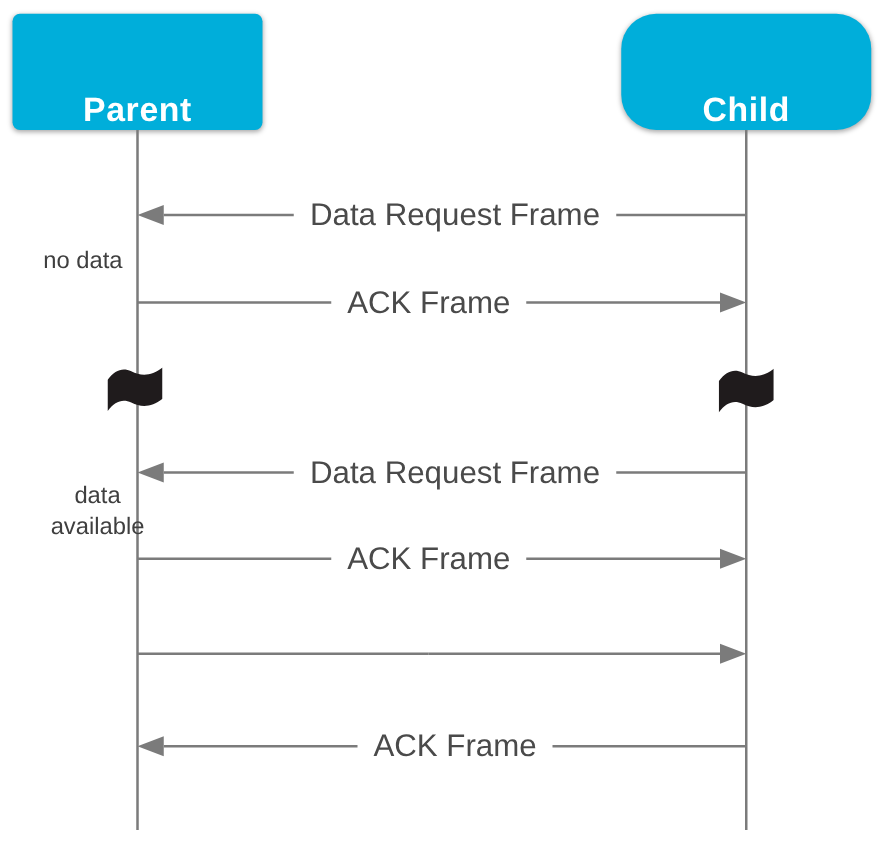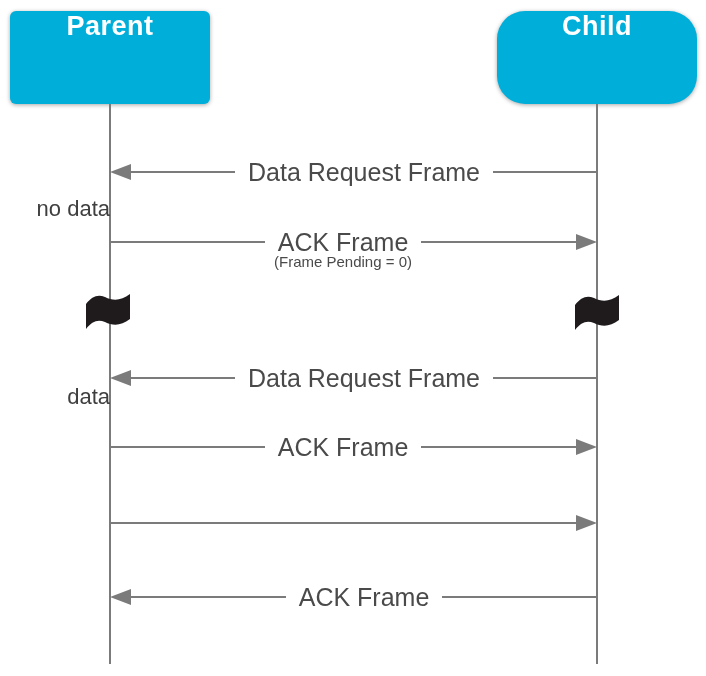--- a/index.html
+++ b/index.html
@@ -16,21 +16,21 @@
   
   .actor-box {
     position: absolute;
     top: 11px;
     width: 200px;
     height: 93px;
     background: var(--actor-fill, #00AEDA);
     border-radius: 6px;
     box-shadow: 0 1px 4px rgba(0,0,0,0.35);
     display: flex;
-    align-items: flex-start;
+    align-items: flex-end;
     justify-content: center;
   }
   .actor-box.parent { left: 10px; }
   .actor-box.child  { left: 497px; border-radius: 28px; }
   .actor-label {
     color: var(--actor-text, #ffffff);
     font-size: 27px;
     font-weight: bold;
     letter-spacing: 0.5px;
   }
@@ -85,28 +85,28 @@
     height: 0;
     border-top: 8px solid transparent;
     border-bottom: 8px solid transparent;
   }
   .arrowhead.left  { border-right: 21px solid var(--line, #7B7B7B); }
   .arrowhead.right { border-left: 21px solid var(--line, #7B7B7B); }
 
   
   .side-note {
     position: absolute;
-    left: 12px;
+    left: 0;
     width: 98px;
-    font-size: 22px;
+    font-size: 19px;
     line-height: 25px;
     color: var(--note, #3F3F3F);
   }
   .side-note.right-align { text-align: right; padding-right: 2px; }
-  .side-note.center-align { text-align: right; }
+  .side-note.center-align { text-align: center; padding-left: 29px; }
 
   
   .flag {
     position: absolute;
     width: 44px;
     height: 38px;
     color: var(--flag, #1F1B1C);
   }
   .flag.parent-flag { left: 86px;  top: 293px; }
   .flag.child-flag  { left: 575px; top: 294px; }
@@ -122,36 +122,36 @@
   <div class="actor-box child">
     <span class="actor-label">Child</span>
   </div>
 
   <div class="lifeline parent-line"></div>
   <div class="lifeline child-line"></div>
 
   <div class="side-note right-align" style="top:196px">no data</div>
   <div class="side-note center-align" style="top:384px">
     <div>data</div>
+    <div>available</div>
   </div>
 
   <div class="message" style="top:155px">
     <span class="arrowhead left"></span>
     <span class="mline"></span>
     <span class="label-block">
       <span class="msg-label">Data Request Frame</span>
     </span>
     <span class="mline"></span>
   </div>
 
   <div class="message" style="top:225px">
     <span class="mline"></span>
     <span class="label-block">
       <span class="msg-label">ACK Frame</span>
-      <span class="msg-sub">(Frame Pending = 0)</span>
     </span>
     <span class="mline"></span>
     <span class="arrowhead right"></span>
   </div>
 
   <svg class="flag parent-flag" viewBox="0 0 44 38" aria-hidden="true">
     <path fill="currentColor" d="M0 11 C 6 3, 12 1, 19 4 C 27 8, 35 8, 44 1 L 44 26 C 35 33, 27 33, 19 29 C 12 26, 6 28, 0 36 Z"></path>
   </svg>
   <svg class="flag child-flag" viewBox="0 0 44 38" aria-hidden="true">
     <path fill="currentColor" d="M0 11 C 6 3, 12 1, 19 4 C 27 8, 35 8, 44 1 L 44 26 C 35 33, 27 33, 19 29 C 12 26, 6 28, 0 36 Z"></path>

